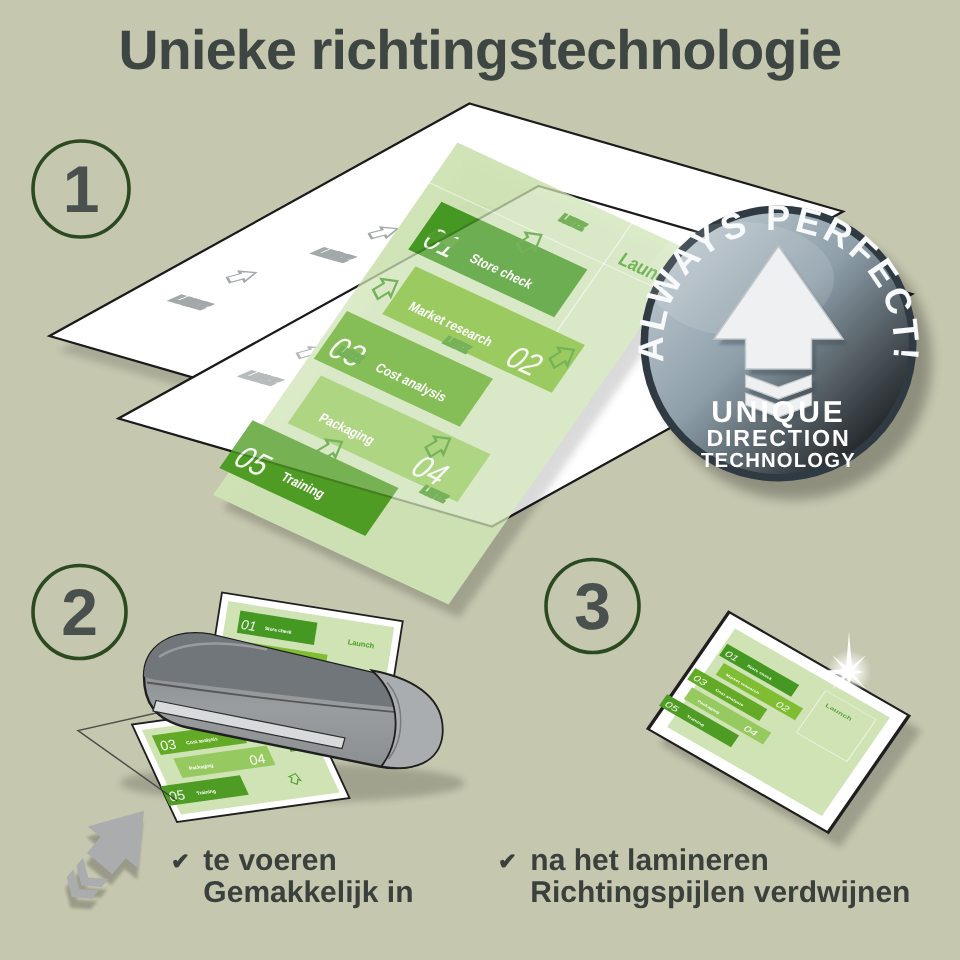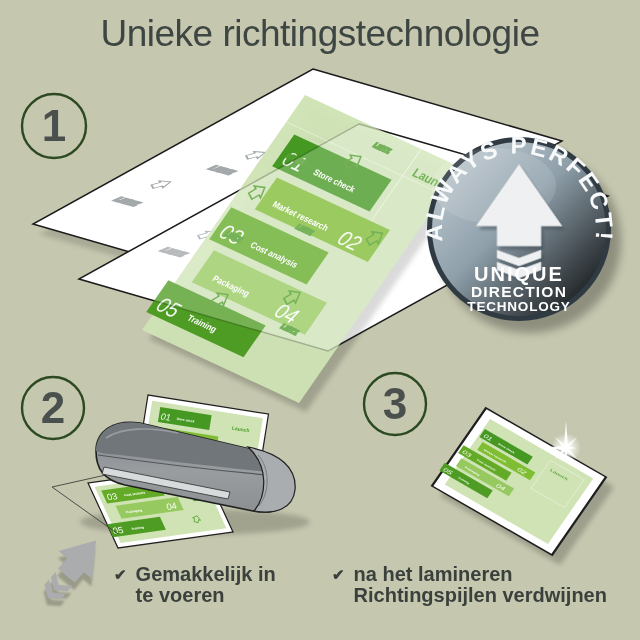--- a/index.html
+++ b/index.html
@@ -1,19 +1,19 @@
 <!DOCTYPE html>
 <html><head>
 <meta charset="utf-8">
 <style>
   html,body{margin:0;padding:0;background:#c6c7af;}
   .page{position:relative;width:640px;height:640px;background:#c6c7af;overflow:hidden;
         font-family:"Liberation Sans",sans-serif;}
   .title{position:absolute;top:13px;left:0;width:100%;text-align:center;
-         font-size:37px;font-weight:normal;color:#3e4643;letter-spacing:-0.5px;}
+         font-size:37px;font-weight:bold;color:#3e4643;letter-spacing:-0.5px;}
   svg.scene{position:absolute;left:0;top:0;width:640px;height:640px;}
   svg text{font-family:"Liberation Sans",sans-serif;}
   .num{font-style:italic;fill:#ffffff;opacity:.93;}
   .lbl{fill:#ffffff;font-weight:bold;}
   .wm{font-style:italic;font-weight:bold;}
   .stepnum{fill:#4a504e;font-weight:bold;}
   .caption{position:absolute;display:flex;gap:9px;color:#3a413d;font-weight:bold;
            font-size:20px;line-height:21px;}
   .caption .chk{font-size:15px;line-height:22px;}
 </style>
@@ -271,22 +271,22 @@
           <polygon points="0,-16 1.6,0 0,6 -1.6,0" transform="rotate(315)"></polygon>
         </g>
         <circle r="2.6" fill="#ffffff"></circle>
       </g>
     </g>
   </svg>
 
   <div class="caption" style="left:114px;top:564px;">
     <span class="chk">✔</span>
     <div>
+      <div>te voeren</div>
       <div>Gemakkelijk in</div>
-      <div>te voeren</div>
     </div>
   </div>
   <div class="caption" style="left:332px;top:564px;">
     <span class="chk">✔</span>
     <div>
       <div>na het lamineren</div>
       <div>Richtingspijlen verdwijnen</div>
     </div>
   </div>
 

